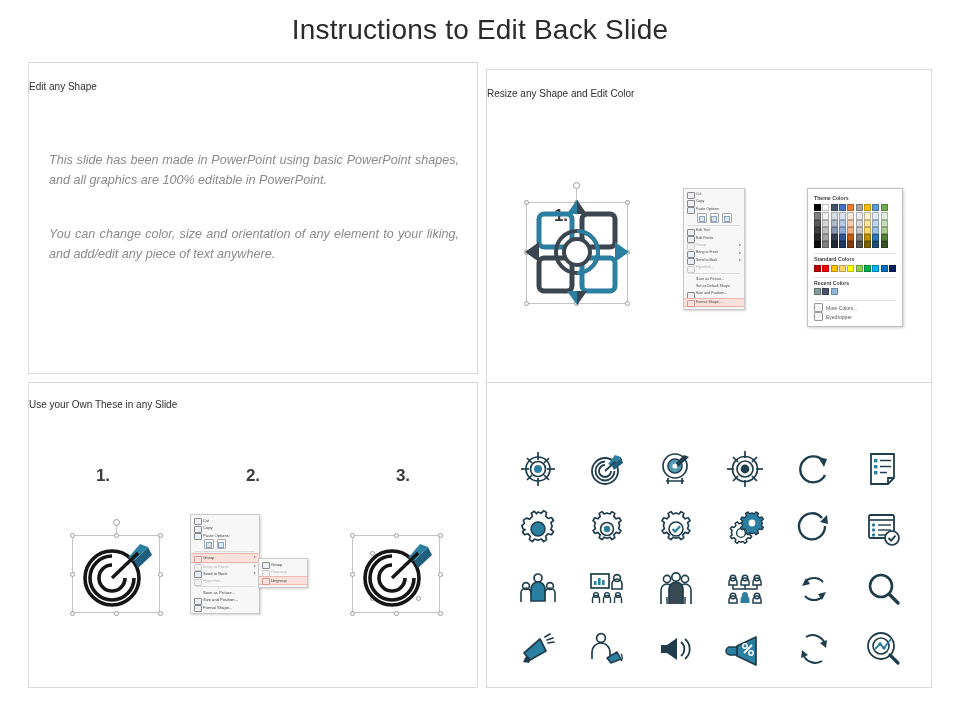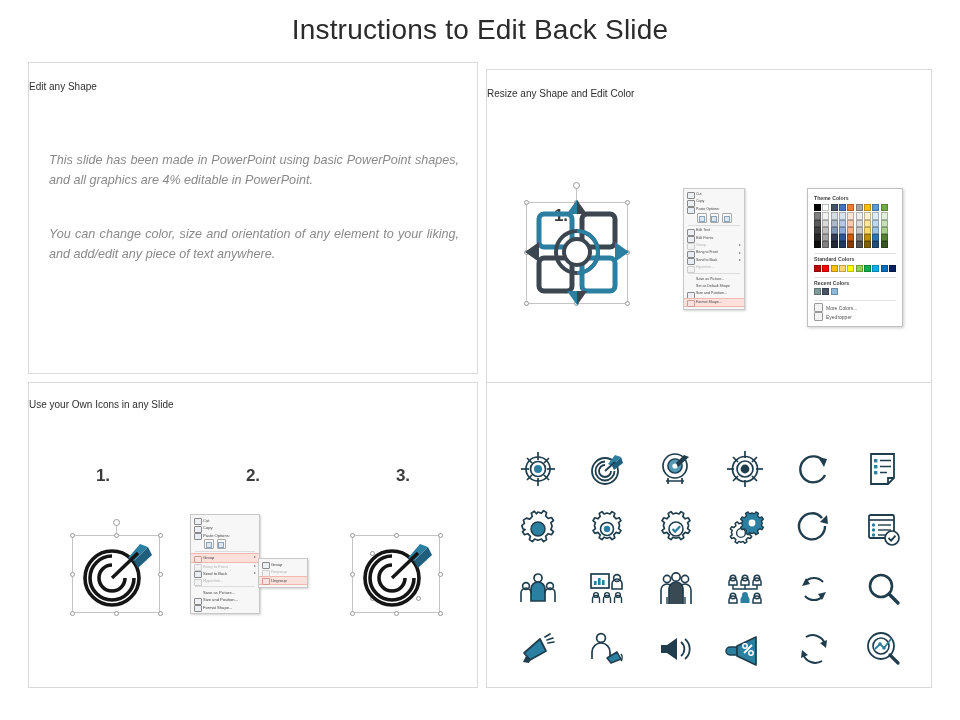--- a/index.html
+++ b/index.html
@@ -89,21 +89,21 @@
 </style>
 </head>
 <body>
 
 <div class="slide">
 
   <div class="title">Instructions to Edit Back Slide</div>
 
   <div class="panel p-tl">
     <div class="p-head">Edit any Shape</div>
-    <div class="body-text bt1">This slide has been made in PowerPoint using basic PowerPoint shapes, and all graphics are 4% editable in PowerPoint.</div>
+    <div class="body-text bt1">This slide has been made in PowerPoint using basic PowerPoint shapes, and all graphics are 100% editable in PowerPoint.</div>
     <div class="body-text bt2">You can change color, size and orientation of any element to your liking, and add/edit any piece of text anywhere.</div>
   </div>
 
   <div class="panel p-tr">
     <div class="p-head">Resize any Shape and Edit Color</div>
     <div class="num-row">
       <div class="num">1.</div>
       <div class="num">2.</div>
       <div class="num">3.</div>
     </div>
@@ -273,21 +273,21 @@
         <span>More Colors...</span>
       </div>
       <div class="cp-act">
         <span class="ci"></span>
         <span>Eyedropper</span>
       </div>
     </div>
   </div>
 
   <div class="panel p-bl">
-    <div class="p-head">Use your Own Icons in any Slide</div>
+    <div class="p-head">Use your Own These in any Slide</div>
   </div>
   <div class="num-row" style="left:28px;top:466px;width:450px;">
     <div class="num">1.</div>
     <div class="num">2.</div>
     <div class="num">3.</div>
   </div>
 
   <div class="stage" style="left:62px;top:518px;width:108px;height:100px;">
     <div class="rotline" style="left:54px;top:7px;height:10px;"></div>
     <div class="rot" style="left:51px;top:1px;"></div>

